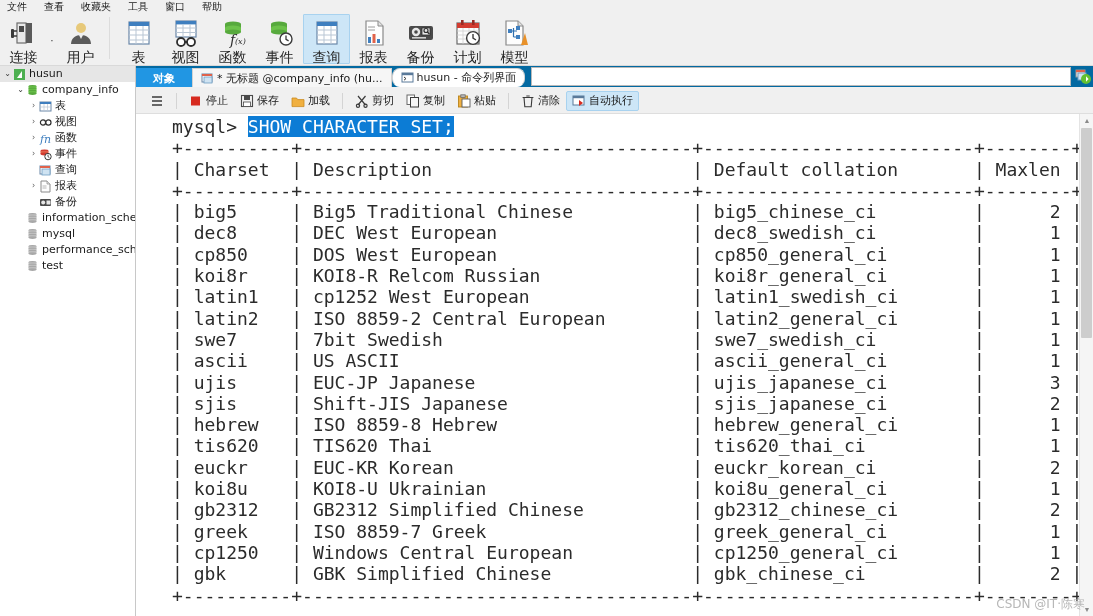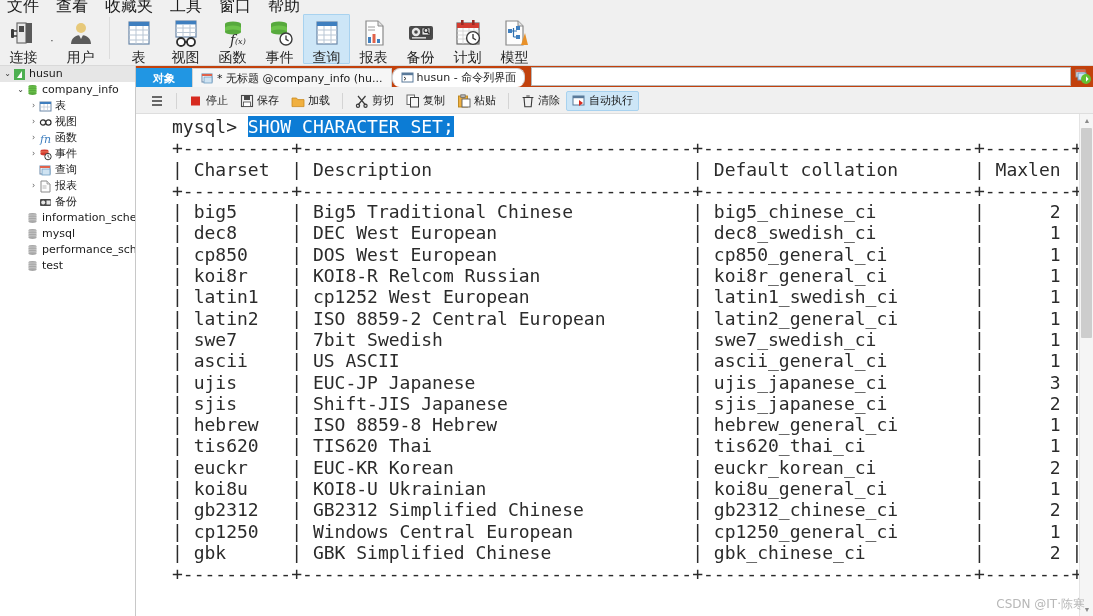--- a/index.html
+++ b/index.html
@@ -12,23 +12,23 @@
   }
   #app { position: relative; width: 1093px; height: 616px; background: #f0f0f0; }
 
   
   .menubar {
     position: absolute; top: 0; left: 0; width: 1093px; height: 14px;
     background: #f0f0f0; display: flex; align-items: center;
     padding-left: 2px; gap: 0px;
   }
   .menuitem {
-    font-size: 16px; color: #1a1a1a; line-height: 14px;
+    font-size: 10px; color: #1a1a1a; line-height: 14px;
     padding: 0 12px 0 5px; white-space: nowrap; cursor: default;
-    font-family: Liberation Mono, monospace;
+    font-family: Liberation Serif, serif;
   }
 
   
   .ribbon {
     position: absolute; top: 14px; left: 0; width: 1093px; height: 52px;
     background: #f0f0f0; display: flex; align-items: flex-start;
     border-bottom: 1px solid #d9d9d9;
   }
   .ribgroup { display: flex; align-items: flex-start; height: 52px; }
   .ribsep { width: 1px; height: 42px; background: #dcdcdc; margin: 3px 5px 0 5px; }
@@ -59,21 +59,21 @@
     width: 11px; text-align: center; font-size: 8px; color: #5a5a5a;
     flex: 0 0 11px; line-height: 16px;
   }
   .chev.open { color: #3a3a3a; }
   .tnode-icon { width: 13px; height: 13px; margin-right: 3px; flex:0 0 13px; position: relative; }
   .tlabel { line-height: 16px; }
 
   
   .tabstrip {
     position: absolute; top: 66px; left: 136px; width: 957px; height: 21px;
-    background: #c2410c; display: flex; align-items: flex-end;
+    background: #0369a1; display: flex; align-items: flex-end;
   }
   .tab {
     height: 19px; display: flex; align-items: center; gap: 3px;
     padding: 0 8px; font-size: 11px; color: #1a1a1a; white-space: nowrap;
     background: #f6f6f6; border: 1px solid #d2d2d2; border-bottom: none;
     cursor: default; font-family: "DejaVu Sans", sans-serif;
   }
   .tab.active-blue { background: #2196e3; color: #ffffff; border-color: #2196e3; font-weight: bold; padding: 0 16px;}
   .tab.cur { background: #ffffff; border-bottom: 1px solid #ffffff; border-radius: 8px; }
   .addrwrap { flex: 1; height: 21px; display: flex; align-items: center; padding-left: 6px; }
@@ -525,20 +525,21 @@
       <div class="tline">| latin2   | ISO 8859-2 Central European        | latin2_general_ci       |      1 |</div>
       <div class="tline">| swe7     | 7bit Swedish                       | swe7_swedish_ci         |      1 |</div>
       <div class="tline">| ascii    | US ASCII                           | ascii_general_ci        |      1 |</div>
       <div class="tline">| ujis     | EUC-JP Japanese                    | ujis_japanese_ci        |      3 |</div>
       <div class="tline">| sjis     | Shift-JIS Japanese                 | sjis_japanese_ci        |      2 |</div>
       <div class="tline">| hebrew   | ISO 8859-8 Hebrew                  | hebrew_general_ci       |      1 |</div>
       <div class="tline">| tis620   | TIS620 Thai                        | tis620_thai_ci          |      1 |</div>
       <div class="tline">| euckr    | EUC-KR Korean                      | euckr_korean_ci         |      2 |</div>
       <div class="tline">| koi8u    | KOI8-U Ukrainian                   | koi8u_general_ci        |      1 |</div>
       <div class="tline">| gb2312   | GB2312 Simplified Chinese          | gb2312_chinese_ci       |      2 |</div>
+      <div class="tline">| greek    | ISO 8859-7 Greek                   | greek_general_ci        |      1 |</div>
       <div class="tline">| cp1250   | Windows Central European           | cp1250_general_ci       |      1 |</div>
       <div class="tline">| gbk      | GBK Simplified Chinese             | gbk_chinese_ci          |      2 |</div>
       <div class="tline">+----------+------------------------------------+-------------------------+--------+</div>
     </div>
 
   <div class="vscroll">
     <div class="varrow" style="top:0">▲</div>
     <div class="vthumb" style="top:14px"></div>
     <div class="varrow" style="bottom:0">▼</div>
   </div>

